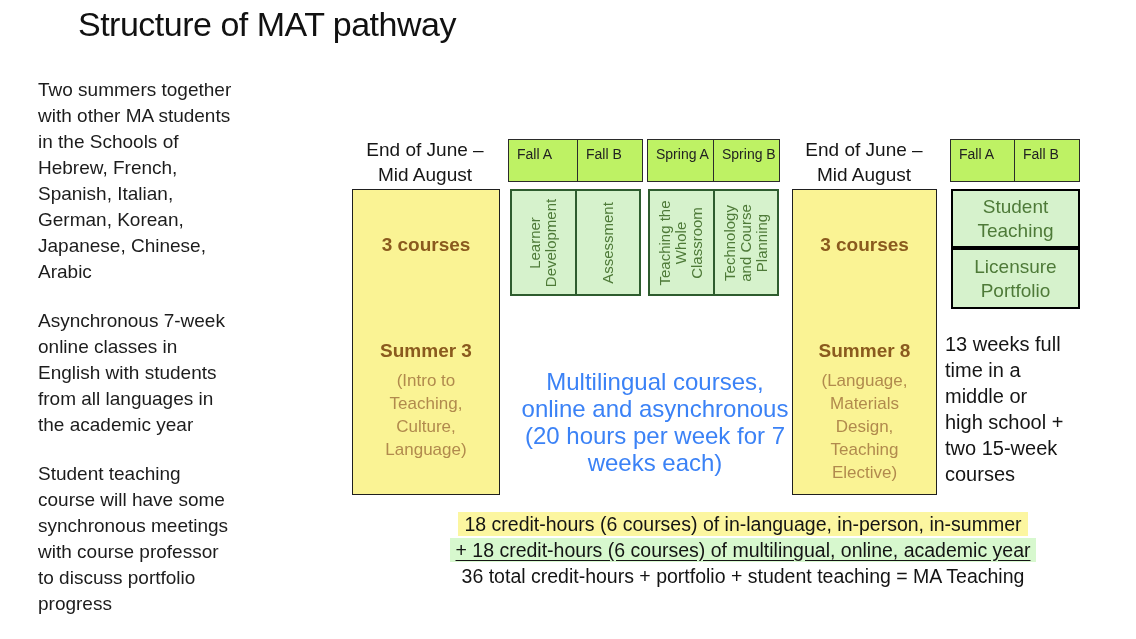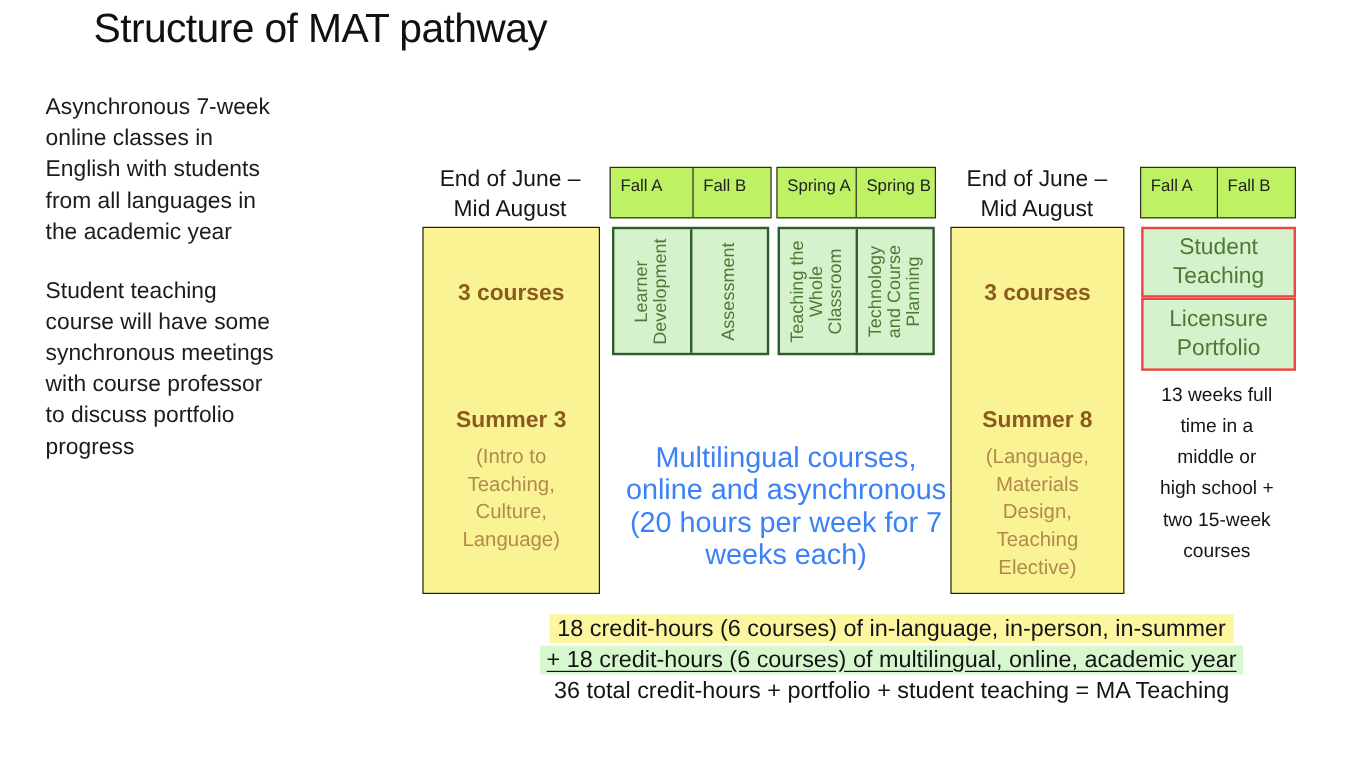--- a/index.html
+++ b/index.html
@@ -33,40 +33,48 @@
 
   .gbox{display:flex;background:#d6f2cc;border:2px solid #2e5c2e;z-index:1;}
   .gcell{flex:1;display:flex;align-items:center;justify-content:center;overflow:hidden;}
   .gcell + .gcell{border-left:2px solid #2e5c2e;}
   .vtext{flex:none;width:96px;transform:rotate(-90deg);font-size:15px;line-height:16px;
     text-align:center;color:#4e7a38;}
 
   .blue-bar{left:401px;top:303px;width:537px;height:29px;background:#5592ce;z-index:5;
     color:#ffffff;font-size:20px;line-height:29px;text-align:center;}
 
-  .green-block{background:#d6f2cc;border:2px solid #ef4444;color:#4e7a38;
+  .green-block{background:#d6f2cc;border:2px solid #000000;color:#4e7a38;
     font-size:19px;line-height:24px;text-align:center;display:flex;
     align-items:center;justify-content:center;z-index:2;}
 
   .center-desc{left:500px;top:368px;width:310px;text-align:center;font-size:24px;line-height:27px;color:#3b82f6;}
-  .right-desc{left:945px;top:317px;width:138px;text-align:center;font-size:16px;line-height:26px;color:#151515;}
+  .right-desc{left:945px;top:331px;width:138px;font-size:20px;line-height:26px;color:#151515;}
 
   .summary{left:388px;top:512px;width:710px;text-align:center;font-size:19.5px;color:#141414;}
   .summary .line{margin:0 0 1px 0;line-height:25px;}
   .hl-yellow{background:#fcf6a0;padding:1px 6px;}
   .hl-green{background:#d7f8ce;padding:1px 6px;text-decoration:underline;text-underline-offset:3px;}
 </style>
 </head>
 <body>
 
 <div class="slide">
 
   <div class="abs title">Structure of MAT pathway</div>
 
   <div class="abs left-notes">
+    <p class="pre">Two summers together
+with other MA students
+in the Schools of
+Hebrew, French,
+Spanish, Italian,
+German, Korean,
+Japanese, Chinese,
+Arabic</p>
     <p class="pre">Asynchronous 7-week
 online classes in
 English with students
 from all languages in
 the academic year</p>
     <p class="pre">Student teaching
 course will have some
 synchronous meetings
 with course professor
 to discuss portfolio

